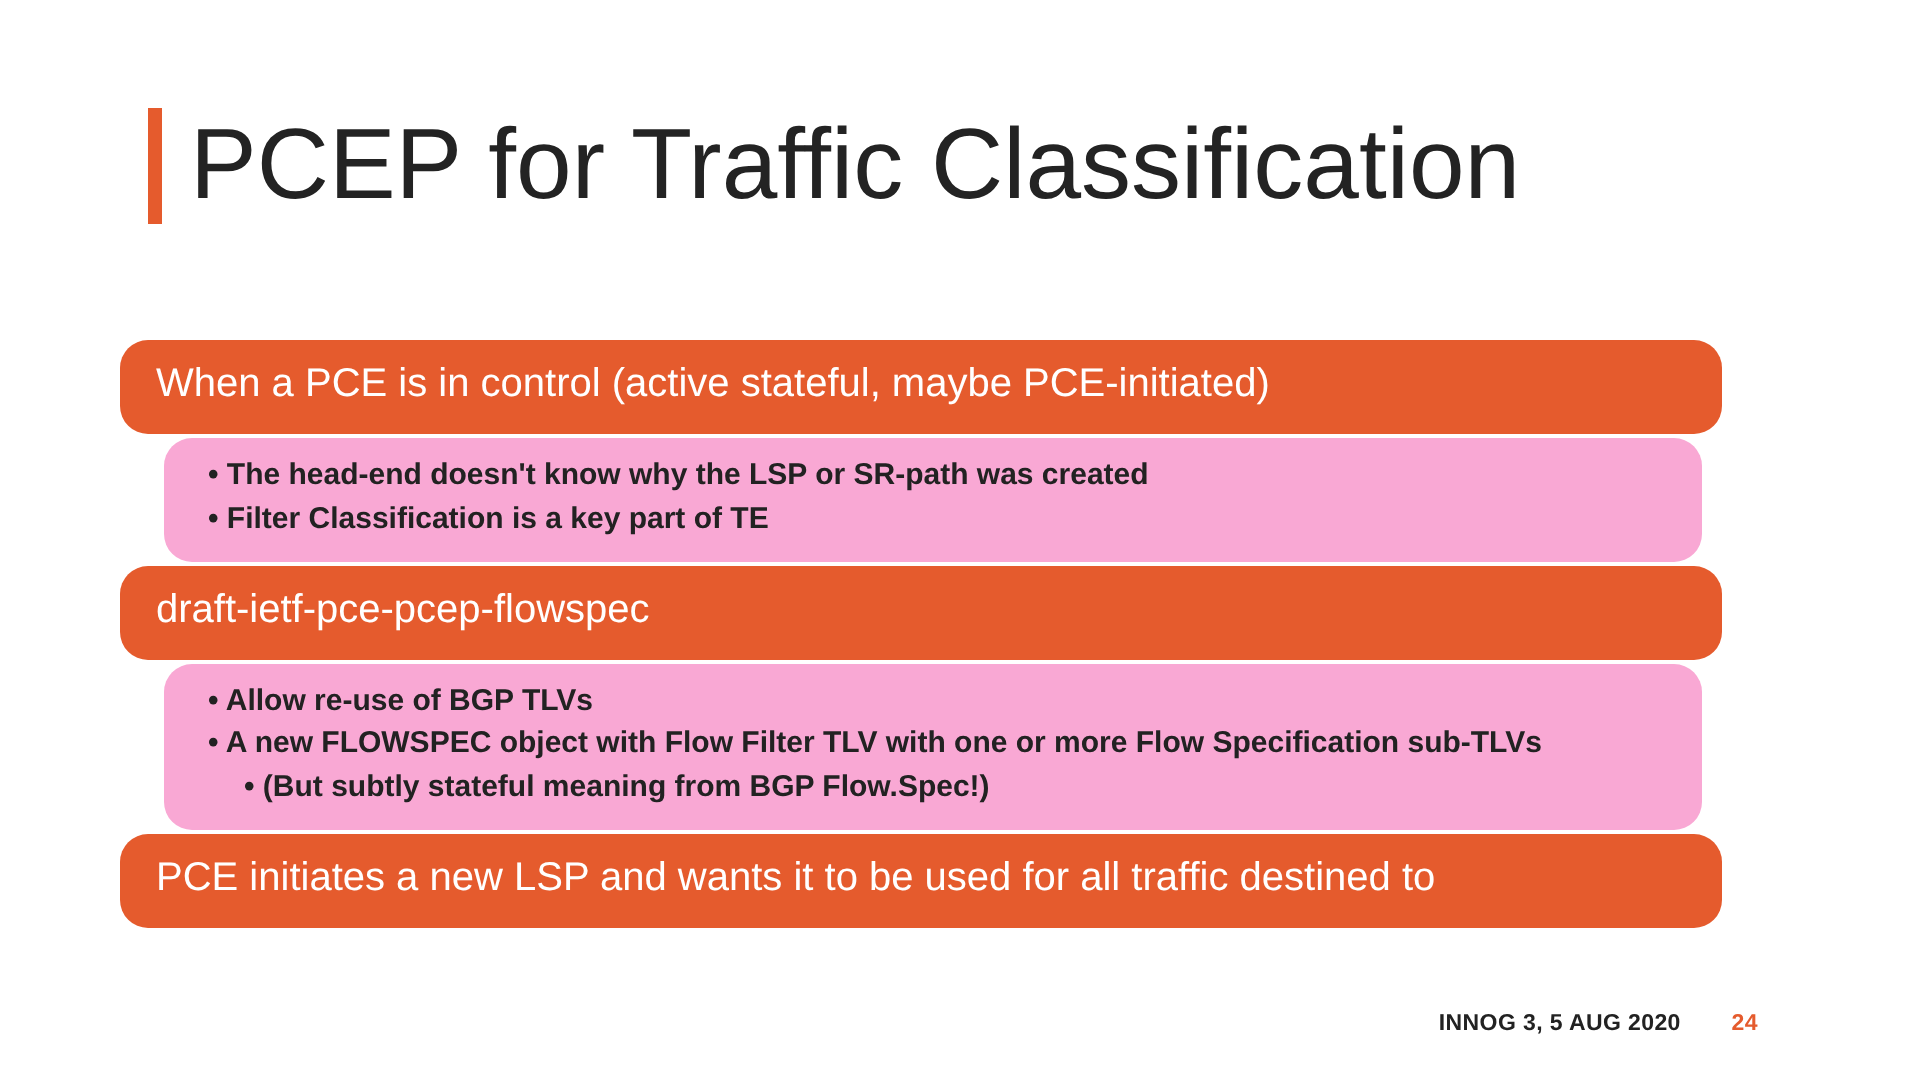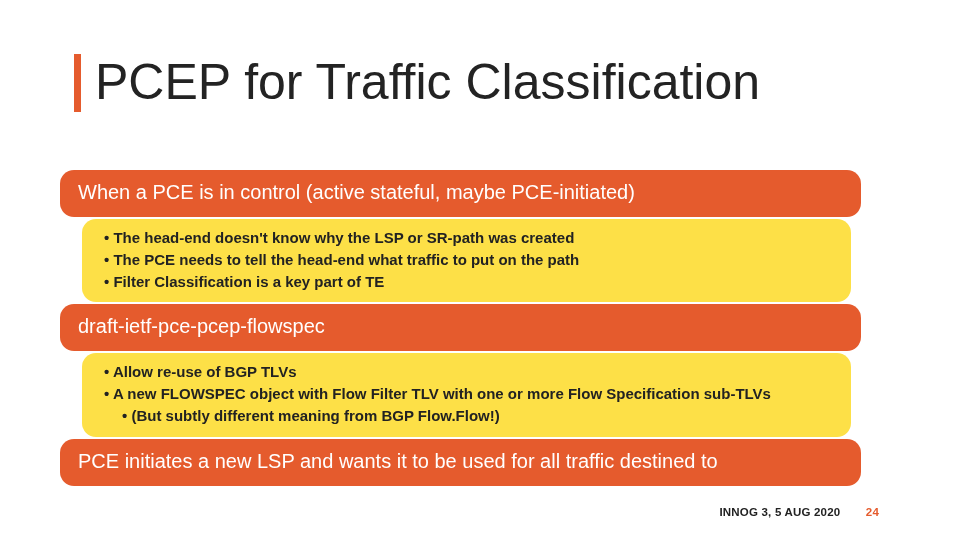--- a/index.html
+++ b/index.html
@@ -13,21 +13,21 @@
 
   .pill {
     background: #e55b2d;
     border-radius: 14px;
     padding: 10px 18px 12px 18px;
     margin-bottom: 2px;
   }
   .pill-text { color: #fff; font-size: 20px; font-weight: 400; line-height: 1.25; }
 
   .sub {
-    background: #fde047;
+    background: #f9a8d4;
     border-radius: 14px;
     margin: 0 10px 2px 22px;
     padding: 8px 16px 10px 22px;
   }
   .sub ul { list-style: none; }
   .sub li { font-size: 15px; font-weight: 700; color: #222; line-height: 1.45; }
   .sub li::before { content: "• "; font-weight: 700; }
   .sub li.indent { padding-left: 18px; }
 
   .cutoff { position: absolute; left: 0; right: 0; top: 490px; height: 50px; background: #fff; }
@@ -45,33 +45,32 @@
   </div>
 
   <div class="stack">
 
     <div class="pill">
       <div class="pill-text">When a PCE is in control (active stateful, maybe PCE-initiated)</div>
     </div>
     <div class="sub">
       <ul>
         <li>The head-end doesn't know why the LSP or SR-path was created</li>
-        <li>The PCE needs to tell the head-end what traffic to put on the path</li>
         <li>Filter Classification is a key part of TE</li>
       </ul>
     </div>
 
     <div class="pill">
       <div class="pill-text">draft-ietf-pce-pcep-flowspec</div>
     </div>
     <div class="sub">
       <ul>
         <li>Allow re-use of BGP TLVs</li>
         <li>A new FLOWSPEC object with Flow Filter TLV with one or more Flow Specification sub-TLVs</li>
-        <li class="indent">(But subtly different meaning from BGP Flow.Flow!)</li>
+        <li class="indent">(But subtly stateful meaning from BGP Flow.Spec!)</li>
       </ul>
     </div>
 
     <div class="pill">
       <div class="pill-text">PCE initiates a new LSP and wants it to be used for all traffic destined to</div>
     </div>
 
   </div>
 
   <div class="cutoff"></div>

